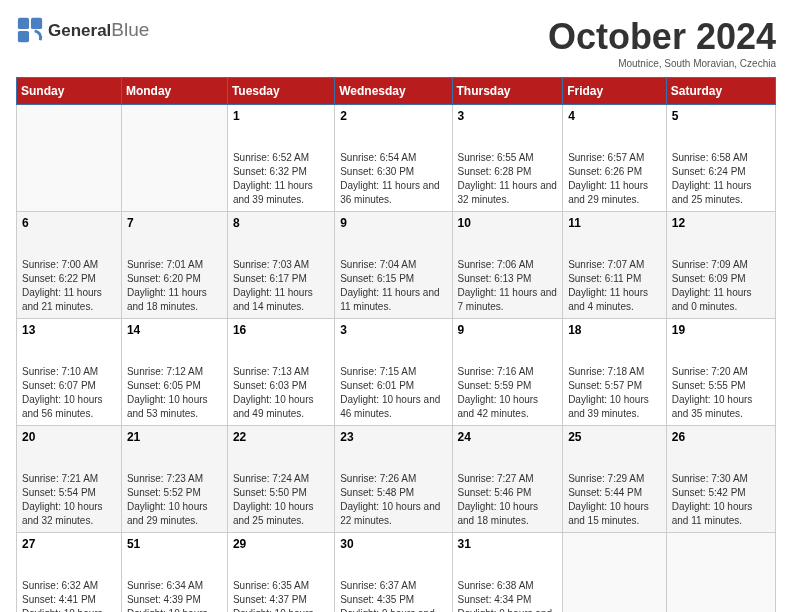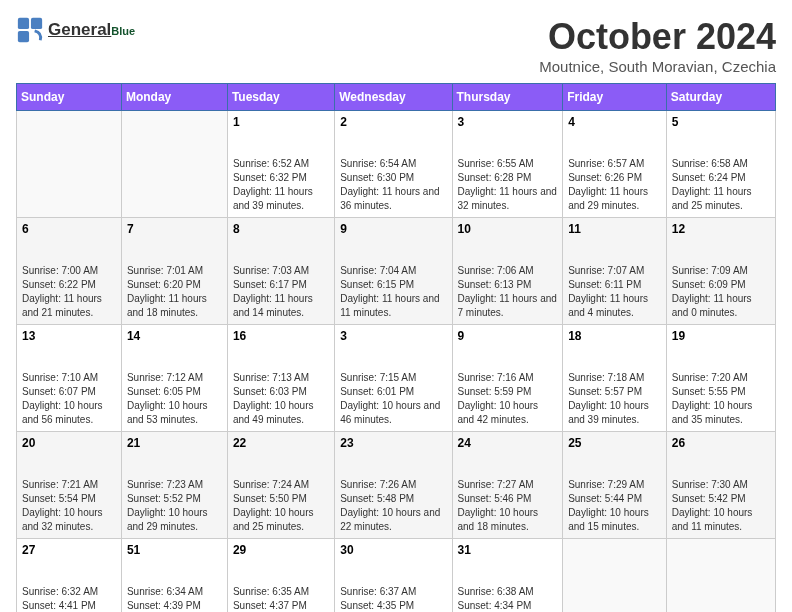--- a/index.html
+++ b/index.html
@@ -27,30 +27,30 @@
     }
     .title-block {
       text-align: right;
     }
     .month-title {
       font-size: 36px;
       font-weight: bold;
       color: #333;
     }
     .location {
-      font-size: 15px;
+      font-size: 10px;
       color: #555;
     }
     table {
       width: 100%;
       border-collapse: collapse;
       font-size: 11px;
     }
     thead tr th {
-      background-color: #8b5cf6;
+      background-color: #b91c1c;
       color: #fff;
       padding: 6px 4px;
       text-align: left;
       font-size: 12px;
       font-weight: bold;
       border: 1px solid #3a6faa;
       margin-left: 16px;
     }
     tbody tr td {
       border: 1px solid #ccc;
@@ -83,21 +83,21 @@
 
 <div class="header">
   <div class="logo">
     <svg class="logo-icon" viewBox="0 0 30 30">
       <rect x="2" y="2" width="12" height="12" rx="2" fill="#4a7fc1"></rect>
       <rect x="16" y="2" width="12" height="12" rx="2" fill="#4a7fc1"></rect>
       <rect x="2" y="16" width="12" height="12" rx="2" fill="#4a7fc1"></rect>
       <path d="M20 16 Q28 18 26 26" stroke="#4a7fc1" stroke-width="3" fill="none"></path>
     </svg>
     <div>
-      <span style="color:#333;font-size:17px;font-weight:bold;text-decoration:underline;">General</span><span style="color:#14532d;font-size:11px;font-weight:bold;">Blue</span>
+      <span style="color:#333;font-size:17px;font-weight:bold;">General</span><span style="color:#737373;font-size:19px;font-weight:normal;">Blue</span>
     </div>
   </div>
   <div class="title-block">
     <div class="month-title">October 2024</div>
     <div class="location">Moutnice, South Moravian, Czechia</div>
   </div>
 </div>
 
 <table>
   <thead>

